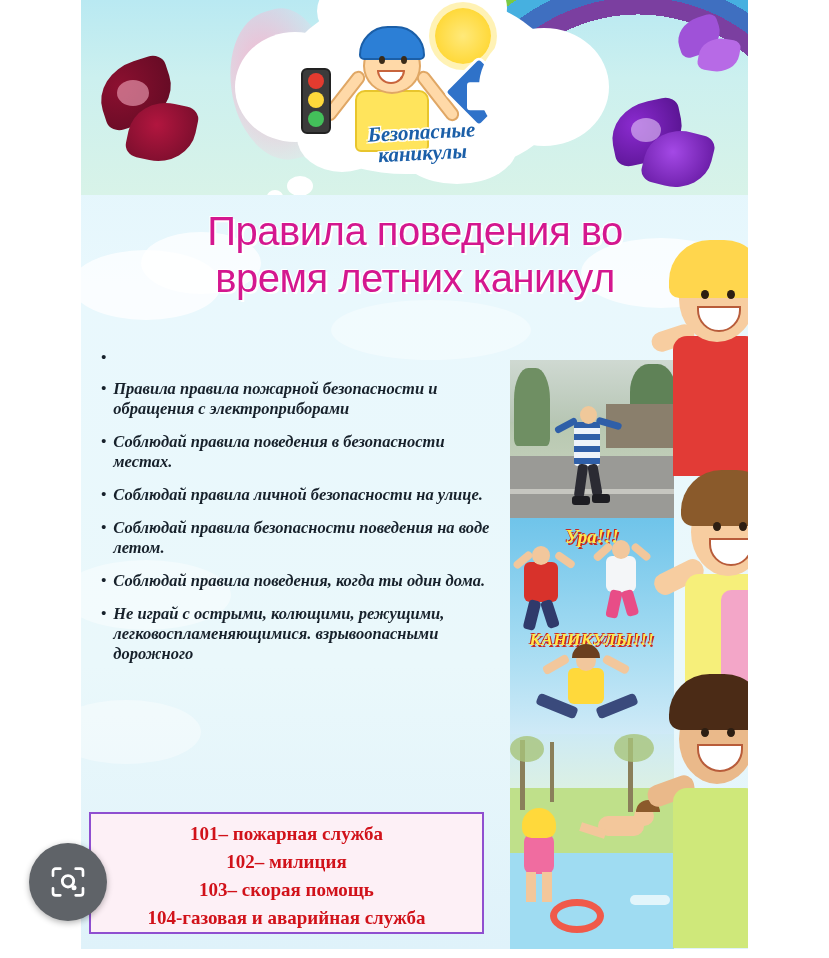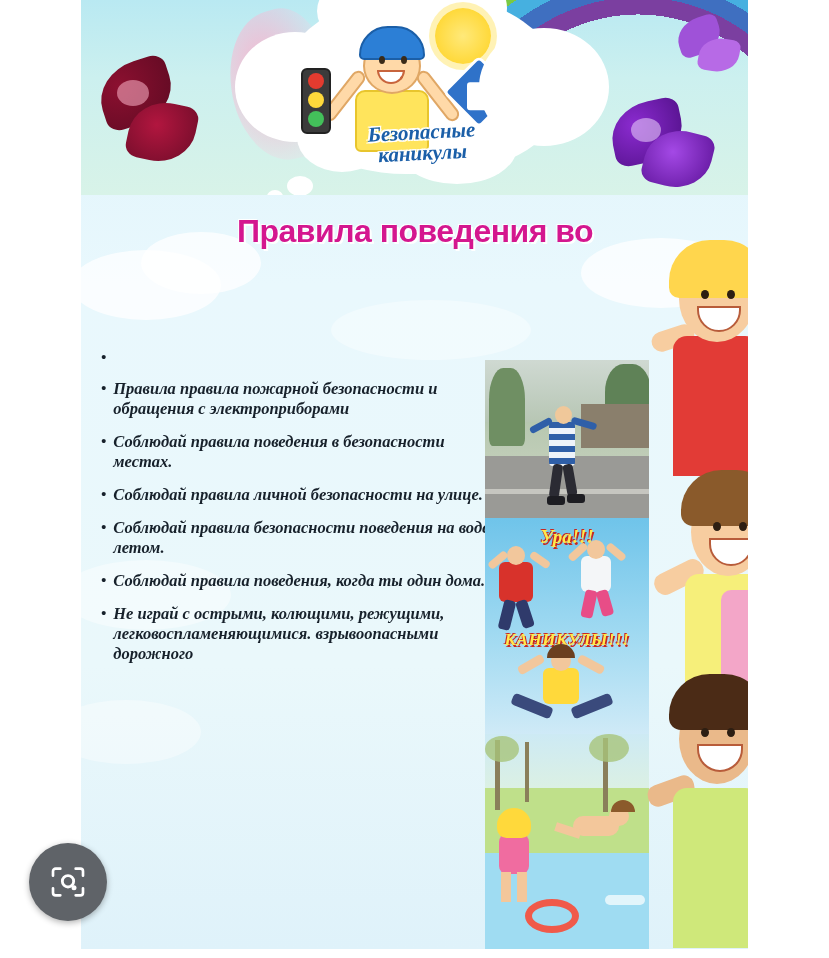--- a/index.html
+++ b/index.html
@@ -195,22 +195,22 @@
     background: #fff;
     border-radius: 50%;
   }
   
   .heading {
     position: absolute;
     left: 26px; top: 208px;
     width: 616px;
     text-align: center;
     font-family: "Liberation Sans", sans-serif;
-    font-weight: bold;
-    font-size: 32px;
+    font-weight: normal;
+    font-size: 40px;
     line-height: 47px;
     color: #d4178f;
     letter-spacing: -0.5px;
     text-shadow: 2px 2px 0 #ffffff, -1px -1px 0 #ffffff;
   }
   
   .rules {
     position: absolute;
     left: 20px; top: 348px;
     width: 400px;
@@ -242,20 +242,21 @@
     font-family: "Liberation Serif", serif;
     font-weight: bold;
     font-size: 19px;
     line-height: 28px;
     color: #d1121a;
   }
   
   .photo {
     position: absolute;
     overflow: hidden;
+    margin-left: 25px;
   }
   .ph1 { left: 404px; top: 360px; width: 164px; height: 158px; background: linear-gradient(180deg,#9fb6a4 0%, #b9c9b2 45%, #cfd6c4 100%); }
   .ph2 { left: 404px; top: 518px; width: 164px; height: 216px; background: linear-gradient(180deg,#6fc4ea 0%, #a6dcf2 60%, #cfeaf7 100%); }
   .ph3 { left: 404px; top: 734px; width: 164px; height: 215px; background: linear-gradient(180deg,#bfe4ef 0%, #e8f6d8 40%, #fdfbe8 100%); }
   .road {
     position: absolute;
     left: 0; bottom: 0; width: 100%; height: 62px;
     background: #9a9a96;
   }
   .skater-body { position: absolute; border-radius: 4px; }
@@ -374,20 +375,21 @@
           <div>каникулы</div>
         </div>
       </div>
 
       <div class="tail" style="left:206px;top:176px;width:26px;height:20px;"></div>
       <div class="tail" style="left:186px;top:190px;width:16px;height:13px;"></div>
     </div>
 
     <div class="heading">
       <div>Правила поведения во</div>
+      <div>время летних каникул</div>
     </div>
 
     <div class="rules">
       <div class="rule">
         <span class="dot">•</span>
       </div>
       <div class="rule">
         <span class="dot">•</span>
         <span>Правила правила пожарной безопасности и обращения с электроприборами</span>
       </div>
@@ -406,20 +408,26 @@
       <div class="rule">
         <span class="dot">•</span>
         <span>Соблюдай правила поведения, когда ты один дома.</span>
       </div>
       <div class="rule">
         <span class="dot">•</span>
         <span>Не играй с острыми, колющими, режущими,  легковоспламеняющимися. взрывоопасными дорожного</span>
       </div>
     </div>
 
+    <div class="phones">
+      <div class="phone-line">101– пожарная служба</div>
+      <div class="phone-line">102– милиция</div>
+      <div class="phone-line">103– скорая помощь</div>
+      <div class="phone-line">104-газовая  и аварийная служба</div>
+    </div>
 
     <div class="photo ph1">
       <div style="position:absolute;left:0;top:0;width:100%;height:62px;background:linear-gradient(180deg,#cfd9d2,#b7c6b4);"></div>
       <div style="position:absolute;left:4px;top:8px;width:36px;height:78px;background:#6f8f63;border-radius:40% 40% 10% 10%;"></div>
       <div style="position:absolute;left:120px;top:4px;width:46px;height:70px;background:#5f8257;border-radius:40% 40% 12% 12%;"></div>
       <div style="position:absolute;left:96px;top:44px;width:70px;height:44px;background:#8a7f6c;"></div>
       <div class="road"></div>
       <div style="position:absolute;left:0;bottom:24px;width:100%;height:5px;background:#d8d8d2;opacity:.7;"></div>
 
       <div class="skater-body" style="left:64px;top:62px;width:26px;height:44px;background:repeating-linear-gradient(180deg,#2f5fa8 0 6px,#eef3fa 6px 12px);"></div>

